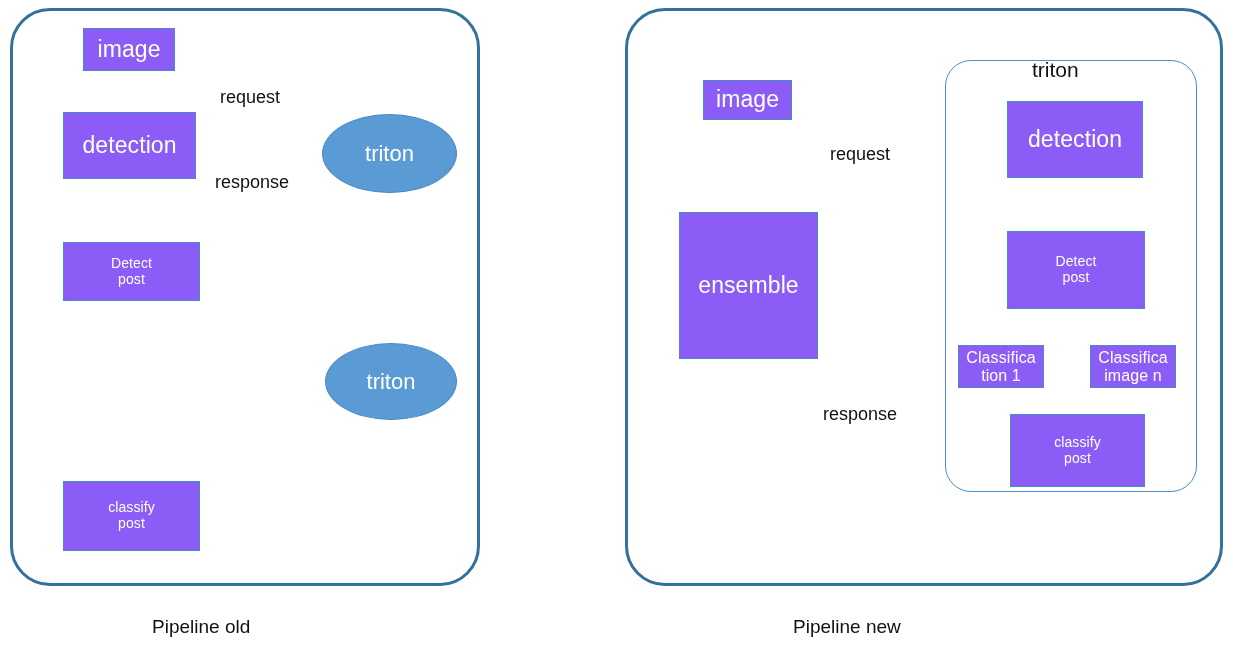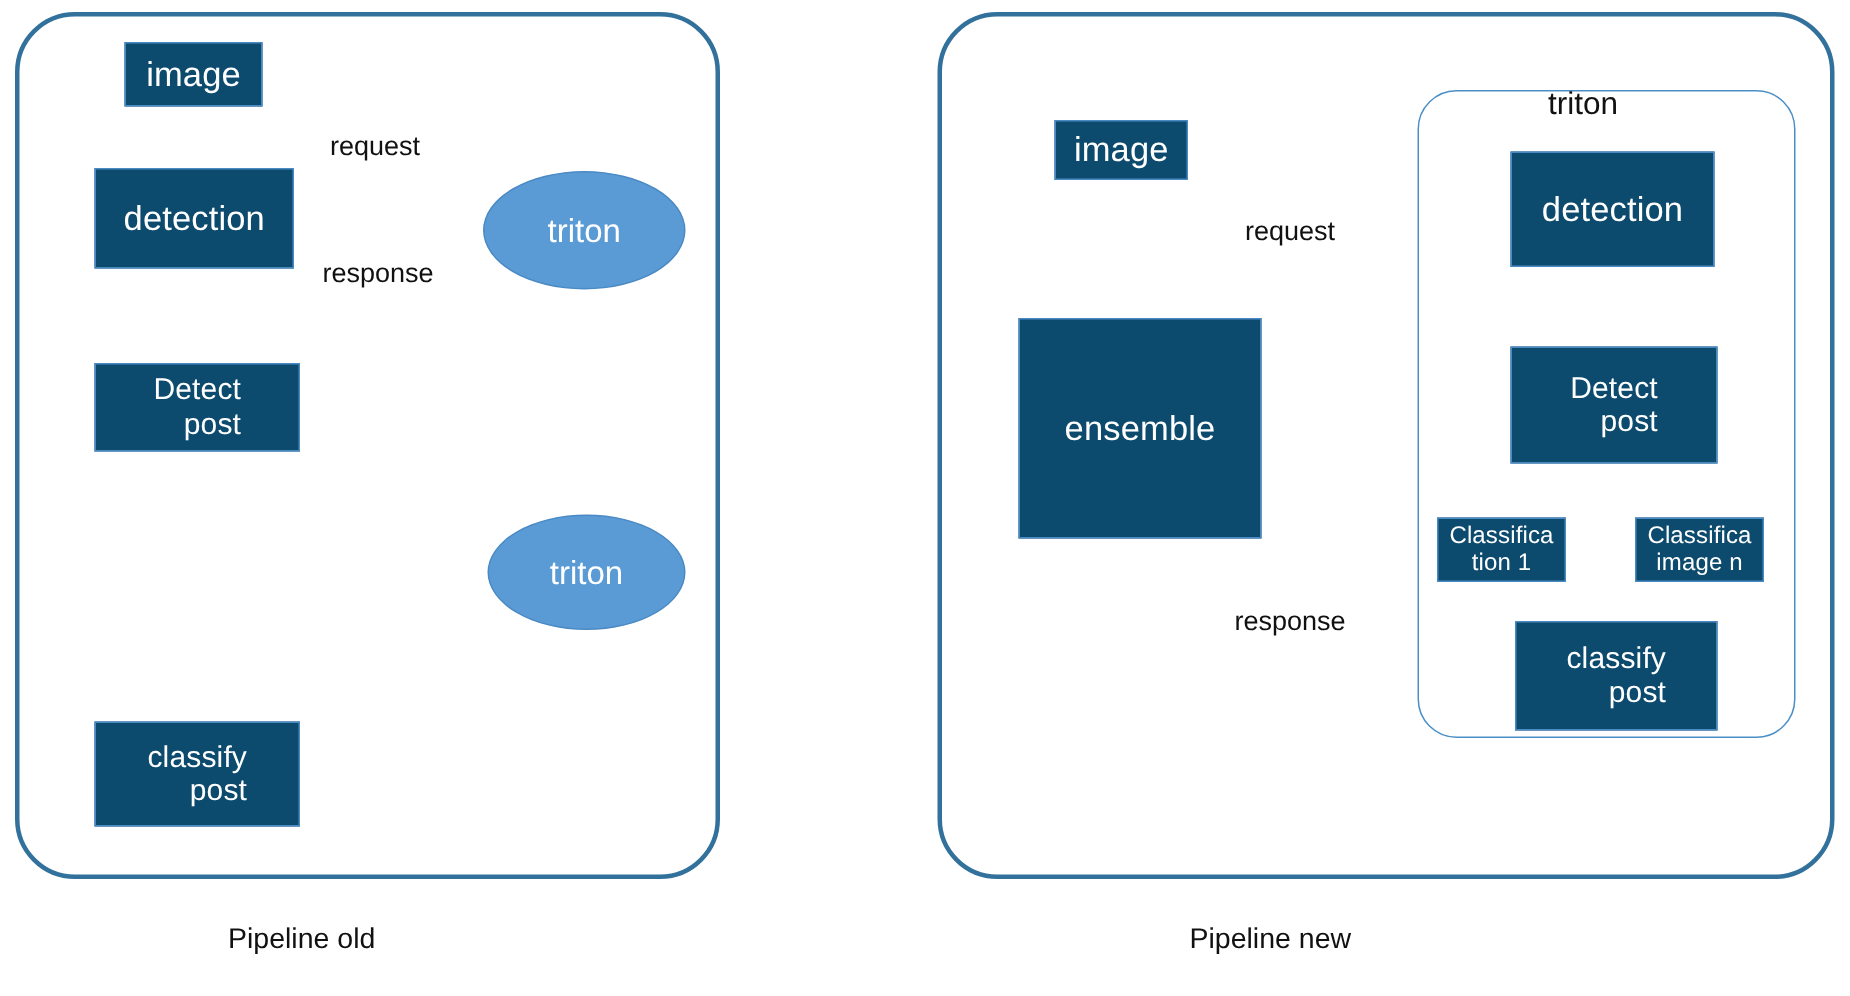--- a/index.html
+++ b/index.html
@@ -28,35 +28,35 @@
     border:1.5px solid #4B8FC7;
     border-radius:26px;
     background:transparent;
     box-sizing:border-box;
   }
   #triton-group{left:945px;top:60px;width:252px;height:432px;}
 
   
   .box{
     position:absolute;
-    background:#0c4a6e;
+    background:#8b5cf6;
     border:1px solid #4A8AC4;
     box-sizing:border-box;
     color:#ffffff;
     display:flex;
     align-items:center;
     justify-content:center;
     text-align:center;
     line-height:1.12;
     font-weight:400;
     letter-spacing:0.1px;
     z-index:3;
   }
   .box.lg{font-size:23px;}
-  .box.md{font-size:20px;text-align:right;}
+  .box.md{font-size:14px;}
   .box.sm{font-size:16px;}
 
   
   .ellipse{
     position:absolute;
     background:#5B9BD5;
     border:1px solid #4A8AC4;
     border-radius:50%;
     color:#ffffff;
     font-size:22px;
@@ -157,21 +157,21 @@
       <div>classify</div>
       <div>post</div>
     </div>
   </div>
 
   <div class="label" style="left:220px;top:87px;">request</div>
   <div class="label" style="left:215px;top:172px;">response</div>
 
   <div class="box lg" style="left:703px;top:80px;width:89px;height:40px;">image</div>
 
-  <div class="box lg" style="left:679px;top:212px;width:162px;height:147px;">ensemble</div>
+  <div class="box lg" style="left:679px;top:212px;width:139px;height:147px;">ensemble</div>
 
   <div class="box lg" style="left:1007px;top:101px;width:136px;height:77px;">detection</div>
 
   <div class="box md" style="left:1007px;top:231px;width:138px;height:78px;">
     <div>
       <div>Detect</div>
       <div>post</div>
     </div>
   </div>
 

